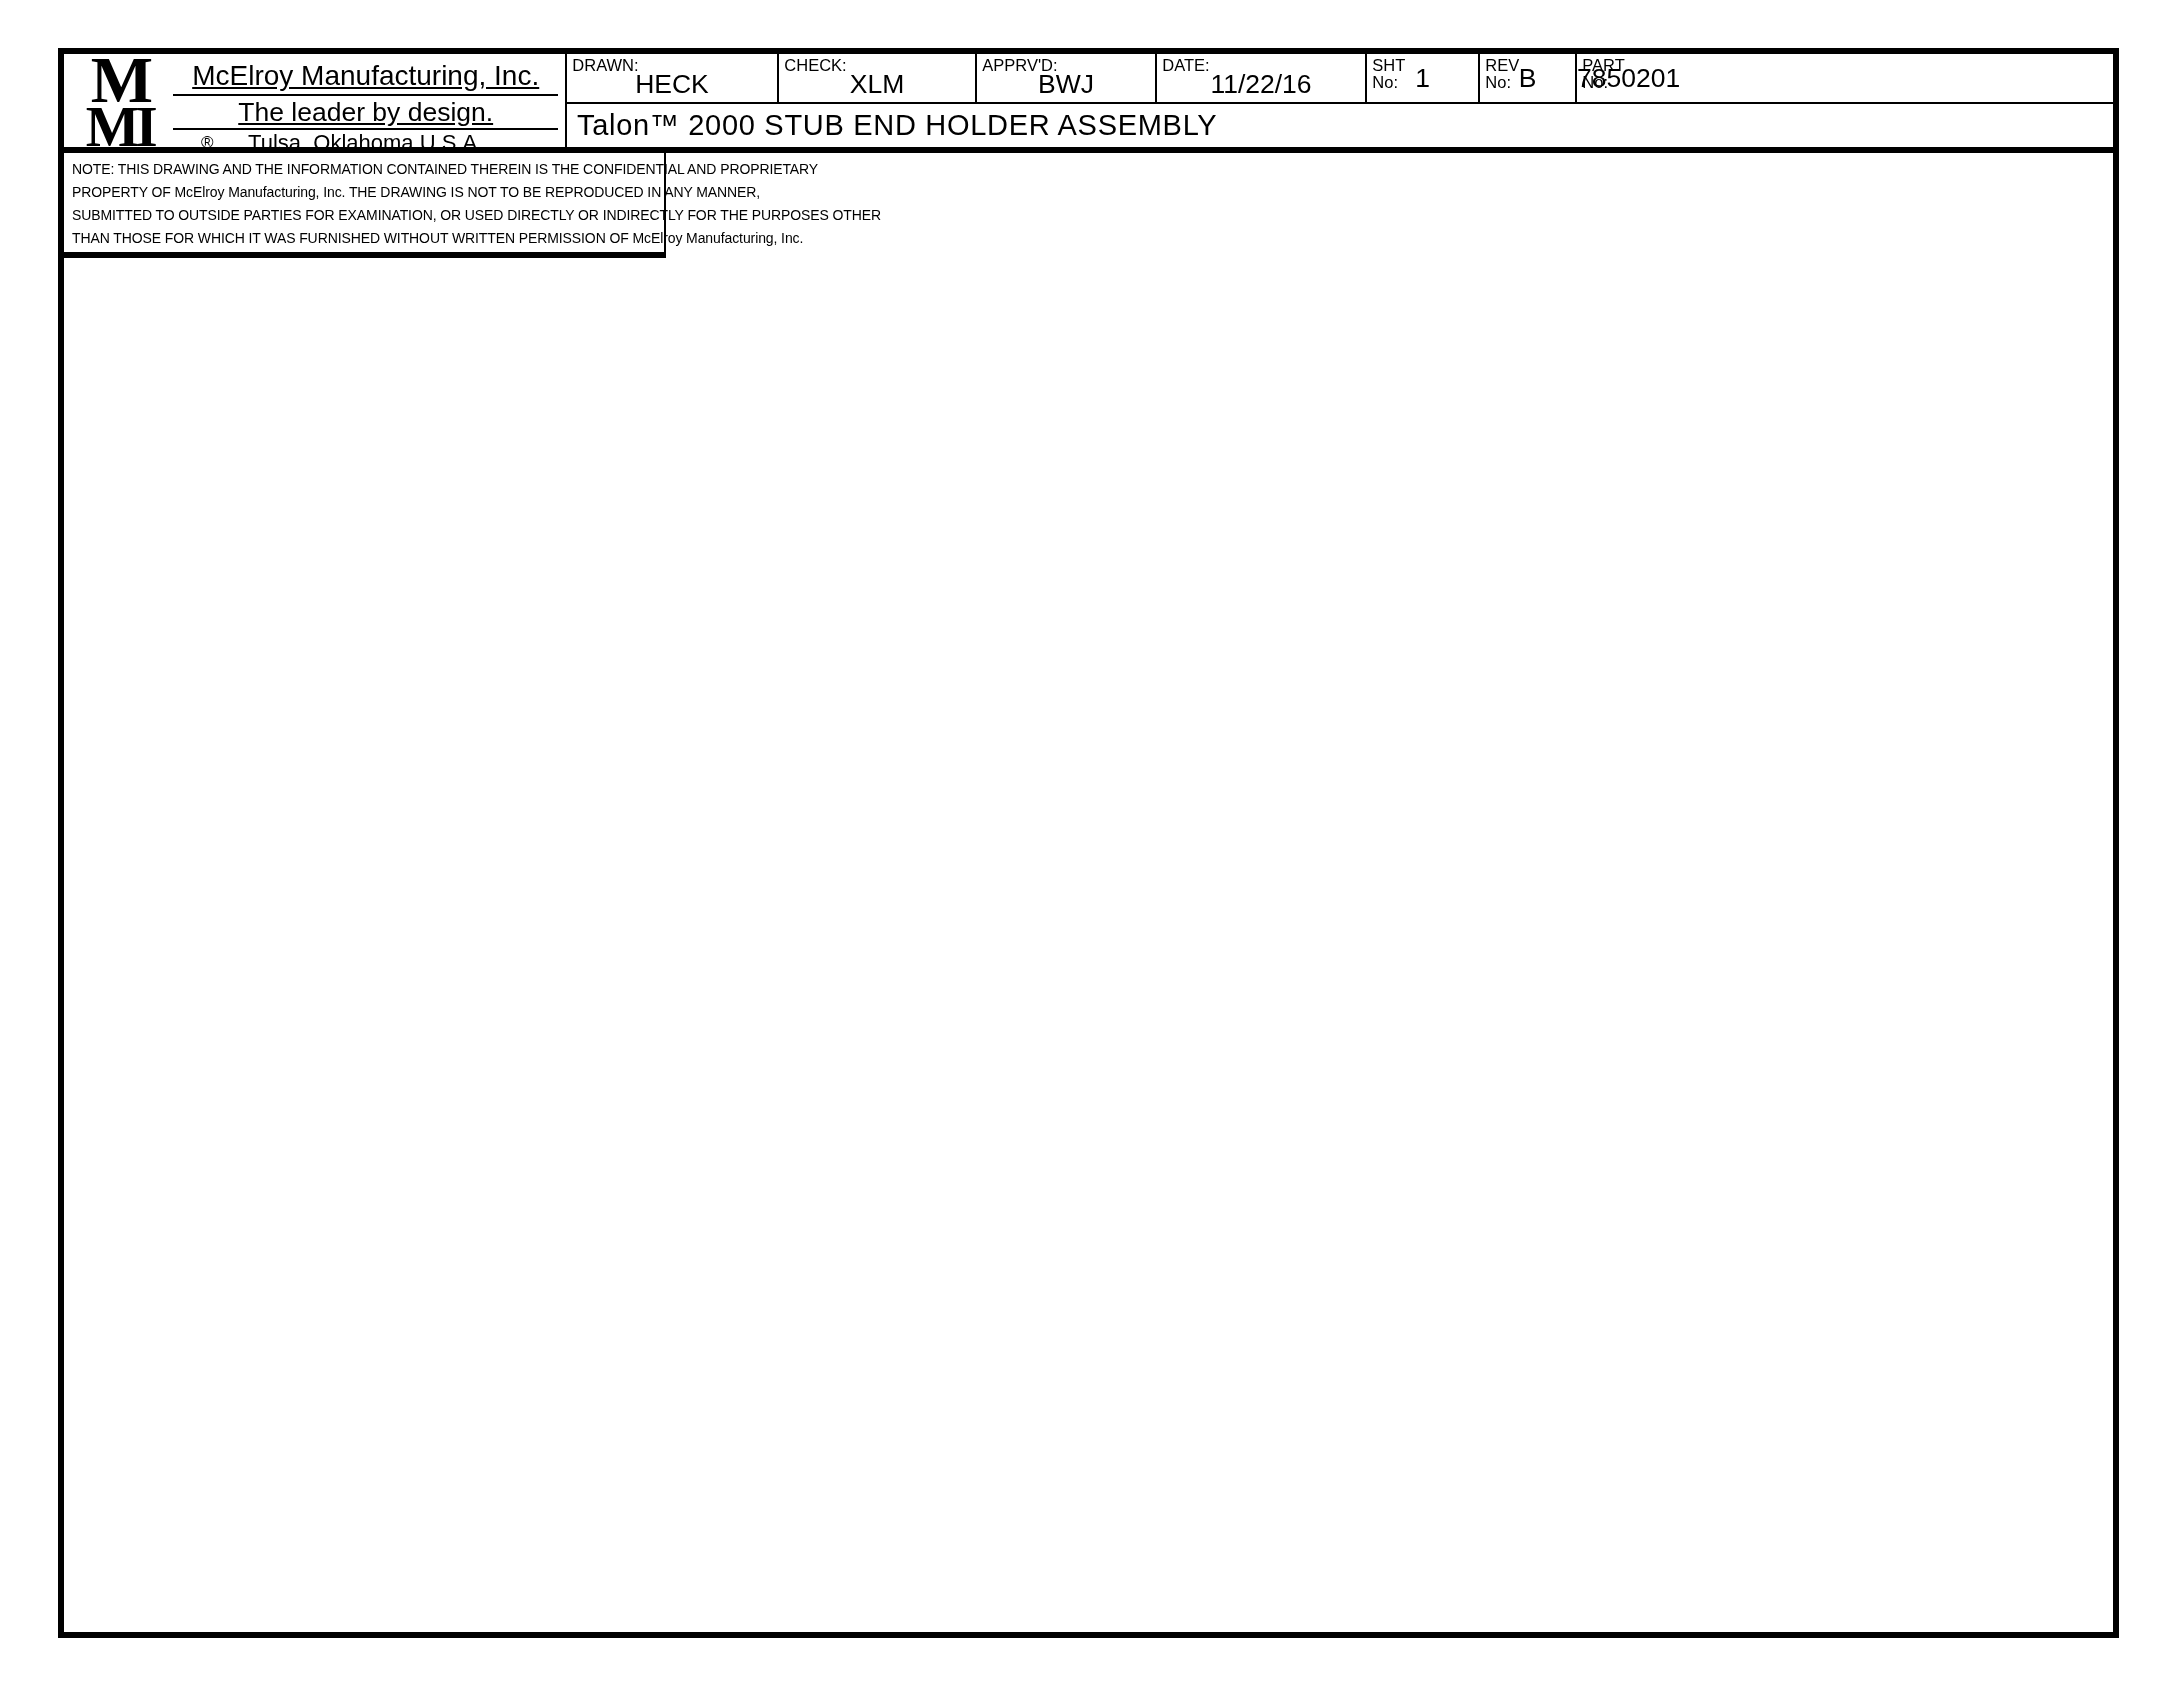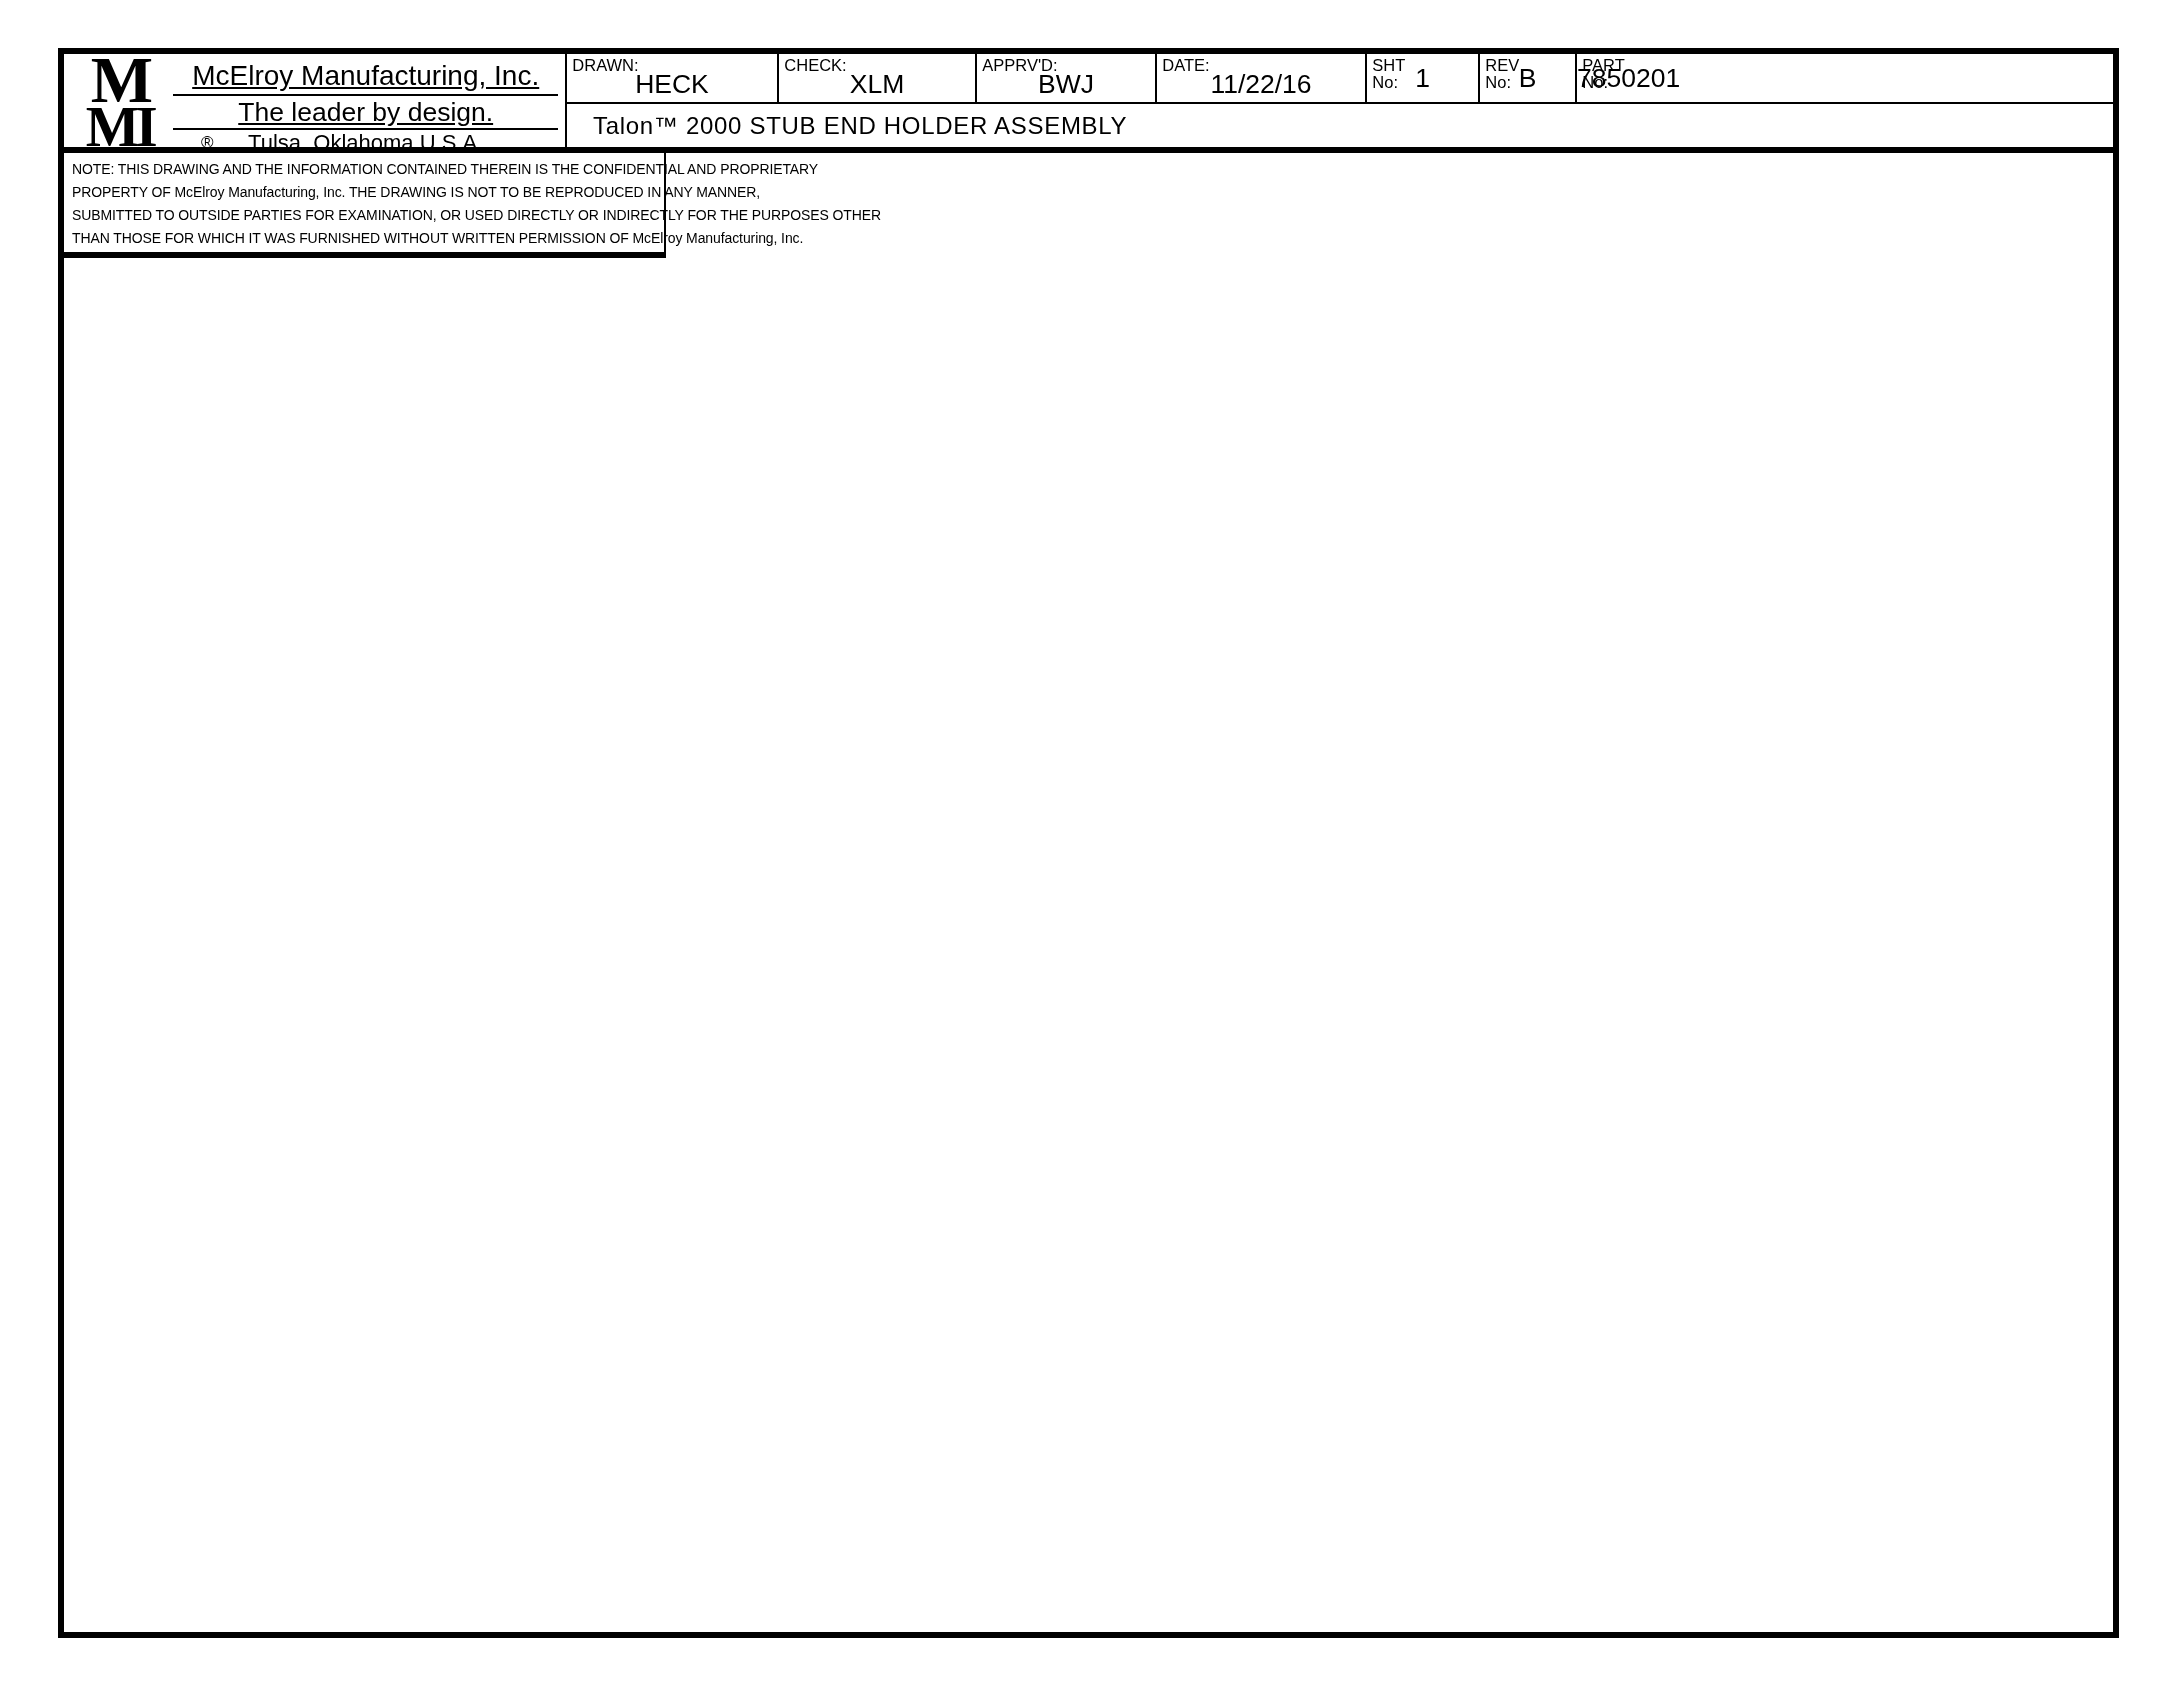--- a/index.html
+++ b/index.html
@@ -22,21 +22,21 @@
   .lrow3{height:25px;font-size:22px;}
   #regmark{position:absolute;left:28px;top:2.6px;font-size:17px;}
   #tbright{flex:1;display:flex;flex-direction:column;}
   #fieldsrow{height:50px;display:flex;border-bottom:2.6px solid #000;}
   .fcell{border-right:2.6px solid #000;position:relative;display:flex;align-items:center;justify-content:center;}
   .fcell:last-child{border-right:none;}
   .flabel{position:absolute;left:5.3px;top:2.6px;font-size:16.5px;white-space:pre-line;line-height:1.05;}
   .fvalue{width:100%;text-align:center;font-size:26.5px;margin-top:12px;}
   .fvalue.side{margin-top:1.3px;}
   .c0{width:212px}.c1{width:198px}.c2{width:180px}.c3{width:210px}.c4{width:113px}.c5{width:97px}.c6{flex:1}
-  #titlerow{flex:1;display:flex;align-items:center;padding-left:26px;font-size:24px;letter-spacing:0.7px;}
+  #titlerow{flex:1;display:flex;align-items:center;padding-left:10px;font-size:29px;letter-spacing:0.7px;}
   
   #notebox{position:absolute;left:0;top:99px;width:602px;height:105px;border-right:2.6px solid #000;
            border-bottom:6px solid #000;padding:5.3px 8px;background:#fff;}
   .noteline{font-size:14px;line-height:23px;letter-spacing:-0.1px;white-space:nowrap;}
   
   #drawingsvg{position:absolute;left:0;top:0;width:2183px;height:1687px;}
   text.balloon{font-size:48px;fill:#000;}
   text.holeletter{font-size:26px;font-weight:700;fill:#000;}
   text.rating{font-size:30px;letter-spacing:2px;fill:#000;}
 </style>

